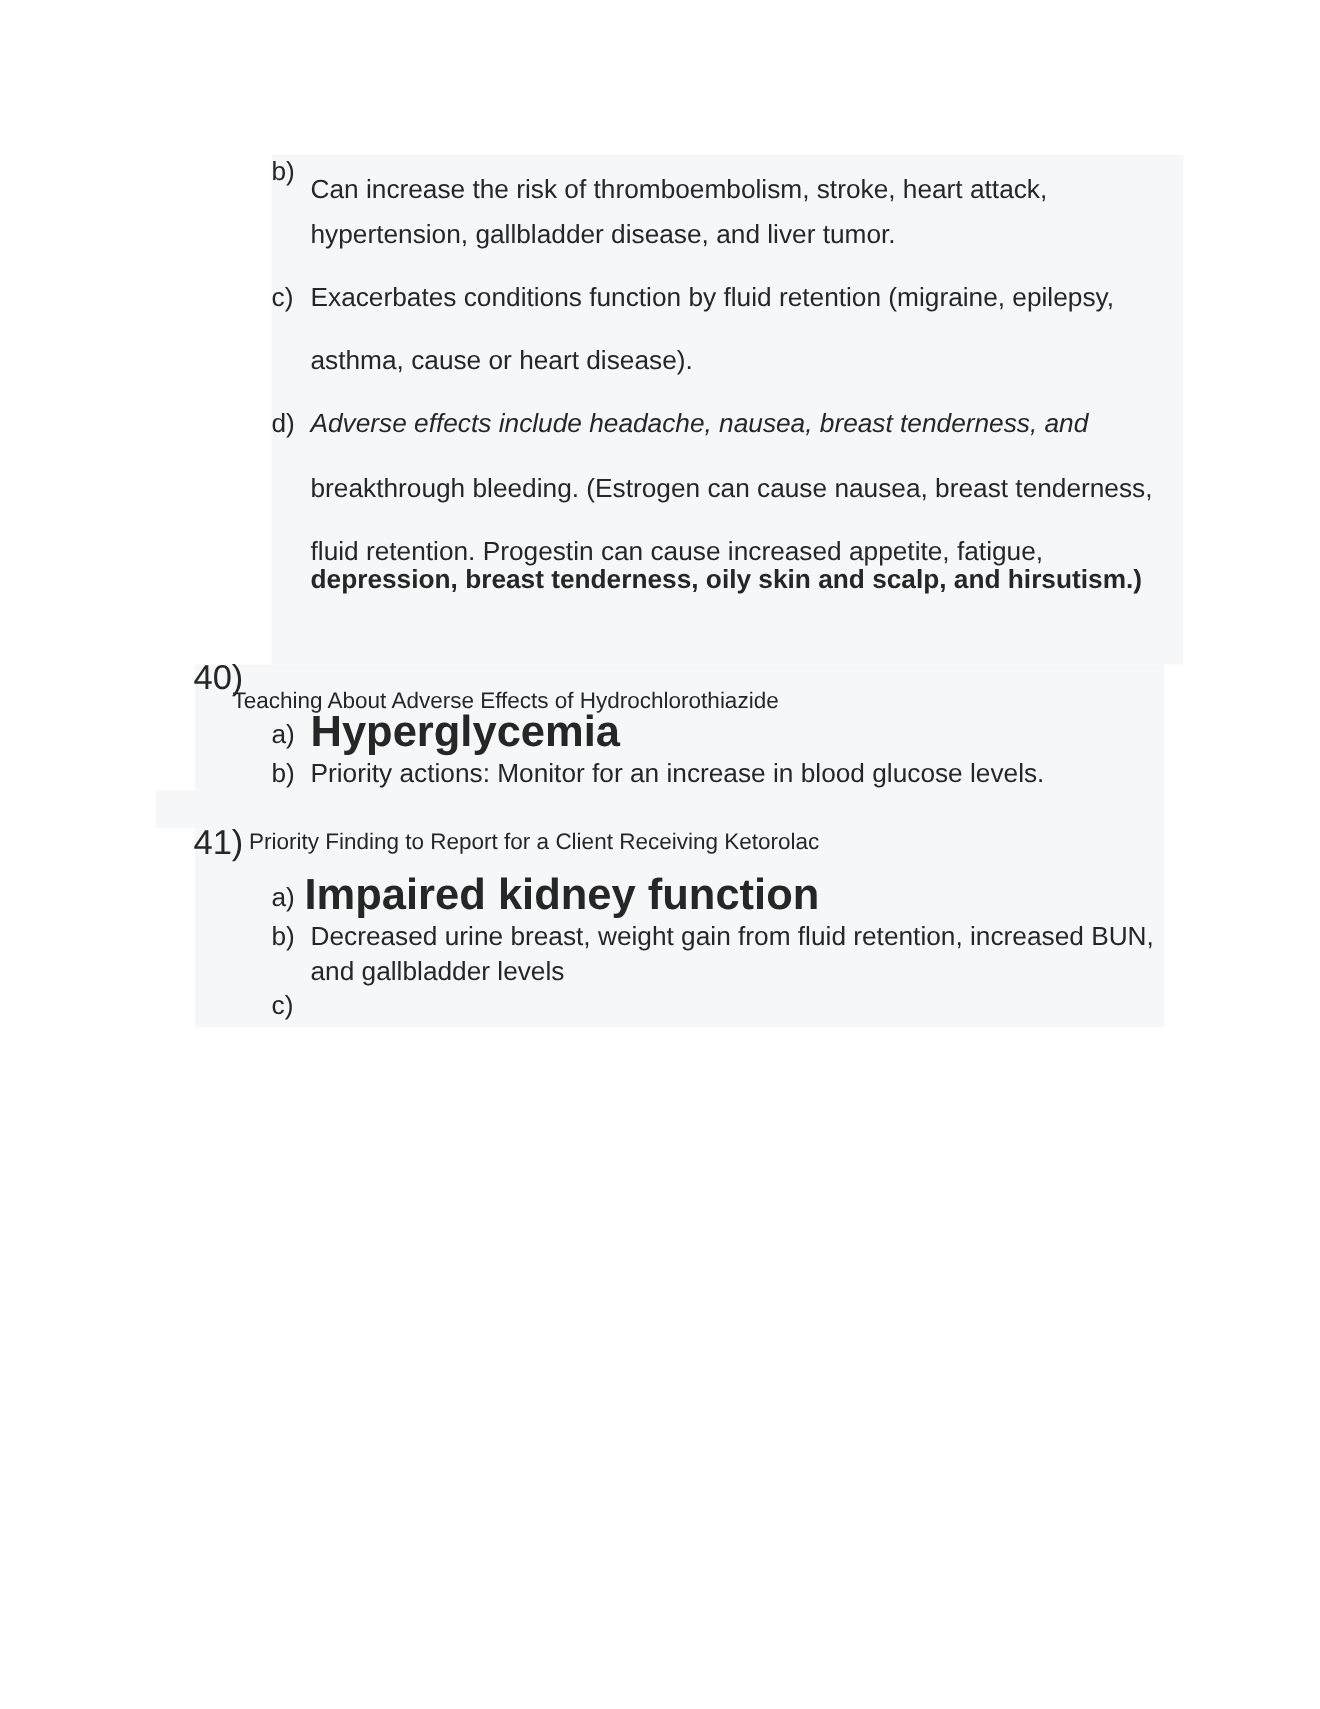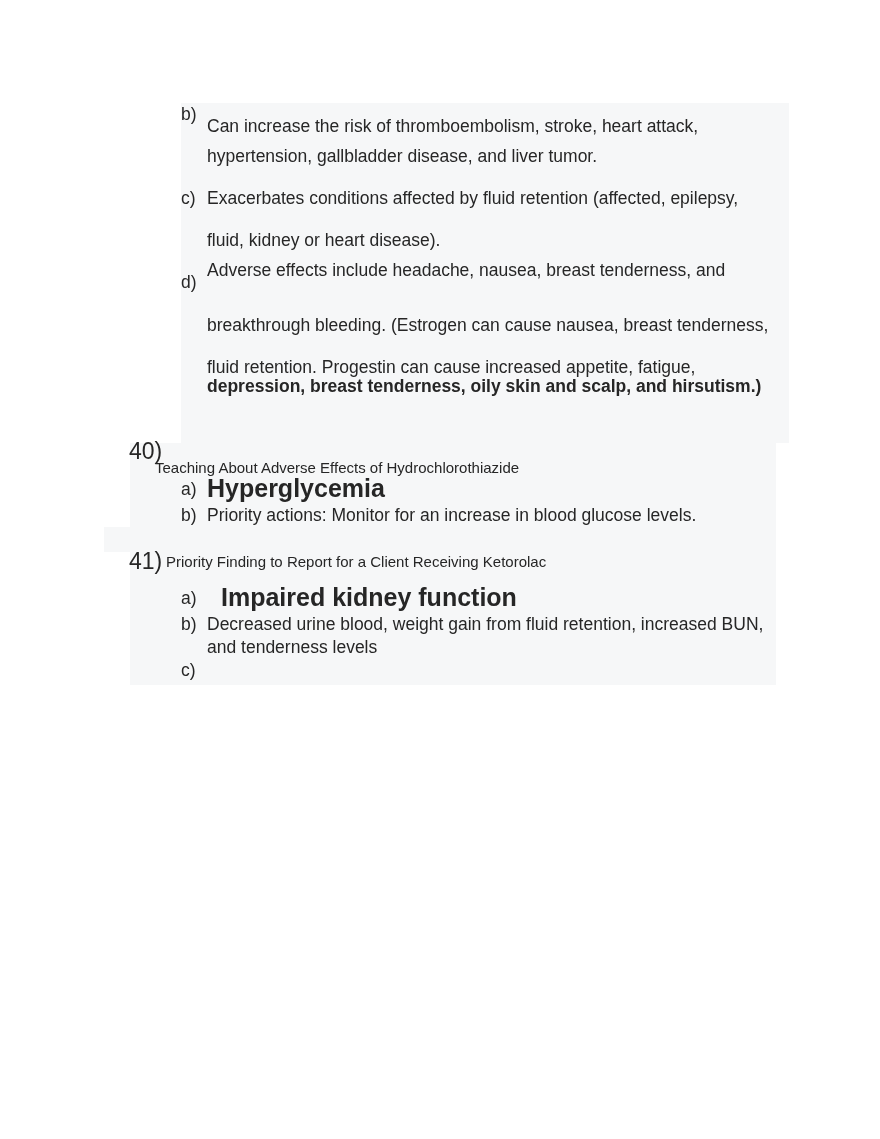--- a/index.html
+++ b/index.html
@@ -5,40 +5,40 @@
   html, body { margin: 0; padding: 0; }
   body {
     width: 880px; height: 1139px; background: #ffffff; position: relative;
     font-family: "Liberation Sans", sans-serif; color: #262626; overflow: hidden;
   }
   .shade { position: absolute; background: #f6f7f8; }
   .line { position: absolute; white-space: nowrap; font-size: 17.5px; line-height: 20px; }
   .marker { position: absolute; font-size: 17.5px; line-height: 20px; }
   .qnum { position: absolute; font-size: 23px; line-height: 20px; }
   .qtitle { position: absolute; font-size: 15px; line-height: 20px; white-space: nowrap; }
-  .big { position: absolute; font-size: 25px; font-weight: bold; line-height: 26px; white-space: nowrap; }
+  .big { position: absolute; font-size: 29px; font-weight: bold; line-height: 26px; white-space: nowrap; }
 </style>
 </head>
 <body>
 
 <div class="shade" style="left:181px; top:103px; width:608px; height:340px;"></div>
 <div class="shade" style="left:130px; top:443px; width:646px; height:242px;"></div>
 <div class="shade" style="left:104px; top:527px; width:30px; height:25px;"></div>
 
 <div>
   <span class="marker" style="left:181px; top:104px;">b)</span>
   <span class="line" style="left:207px; top:104px;margin-top:12px;">Can increase the risk of thromboembolism, stroke, heart attack,</span>
   <span class="line" style="left:207px; top:146px;text-align:right;">hypertension, gallbladder disease, and liver tumor.</span>
 
   <span class="marker" style="left:181px; top:188px;">c)</span>
-  <span class="line" style="left:207px; top:188px;">Exacerbates conditions affected by fluid retention (affected, epilepsy,</span>
-  <span class="line" style="left:207px; top:230px;">fluid, kidney or heart disease).</span>
+  <span class="line" style="left:207px; top:188px;">Exacerbates conditions function by fluid retention (migraine, epilepsy,</span>
+  <span class="line" style="left:207px; top:230px;">asthma, cause or heart disease).</span>
 
   <span class="marker" style="left:181px; top:272px;">d)</span>
-  <span class="line" style="left:207px; top:260px;">Adverse effects include headache, nausea, breast tenderness, and</span>
+  <span class="line" style="left:207px; top:272px;font-style:italic;">Adverse effects include headache, nausea, breast tenderness, and</span>
   <span class="line" style="left:207px; top:315px;">breakthrough bleeding. (Estrogen can cause nausea, breast tenderness,</span>
   <span class="line" style="left:207px; top:357px;">fluid retention. Progestin can cause increased appetite, fatigue,</span>
   <span class="line" style="left:207px; top:376px;font-weight:bold;">depression, breast tenderness, oily skin and scalp, and hirsutism.)</span>
 </div>
 
 <div>
   <span class="qnum" style="left:129px; top:441px;">40)</span>
   <span class="qtitle" style="left:155px; top:442px;margin-top:16px;">Teaching About Adverse Effects of Hydrochlorothiazide</span>
 
   <span class="marker" style="left:181px; top:479px;">a)</span>
@@ -46,21 +46,21 @@
 
   <span class="marker" style="left:181px; top:505px;">b)</span>
   <span class="line" style="left:207px; top:505px;">Priority actions: Monitor for an increase in blood glucose levels.</span>
 </div>
 
 <div>
   <span class="qnum" style="left:129px; top:551px;">41)</span>
   <span class="qtitle" style="left:166px; top:552px;">Priority Finding to Report for a Client Receiving Ketorolac</span>
 
   <span class="marker" style="left:181px; top:588px;">a)</span>
-  <span class="big" style="left:221px; top:584px;">Impaired kidney function</span>
+  <span class="big" style="left:203px; top:584px;">Impaired kidney function</span>
 
   <span class="marker" style="left:181px; top:614px;">b)</span>
-  <span class="line" style="left:207px; top:614px;">Decreased urine blood, weight gain from fluid retention, increased BUN,</span>
-  <span class="line" style="left:207px; top:637px;">and tenderness levels</span>
+  <span class="line" style="left:207px; top:614px;">Decreased urine breast, weight gain from fluid retention, increased BUN,</span>
+  <span class="line" style="left:207px; top:637px;">and gallbladder levels</span>
 
   <span class="marker" style="left:181px; top:660px;">c)</span>
   <span class="line" style="left:207px; top:660px;"></span>
 </div>
 
 </body></html>

